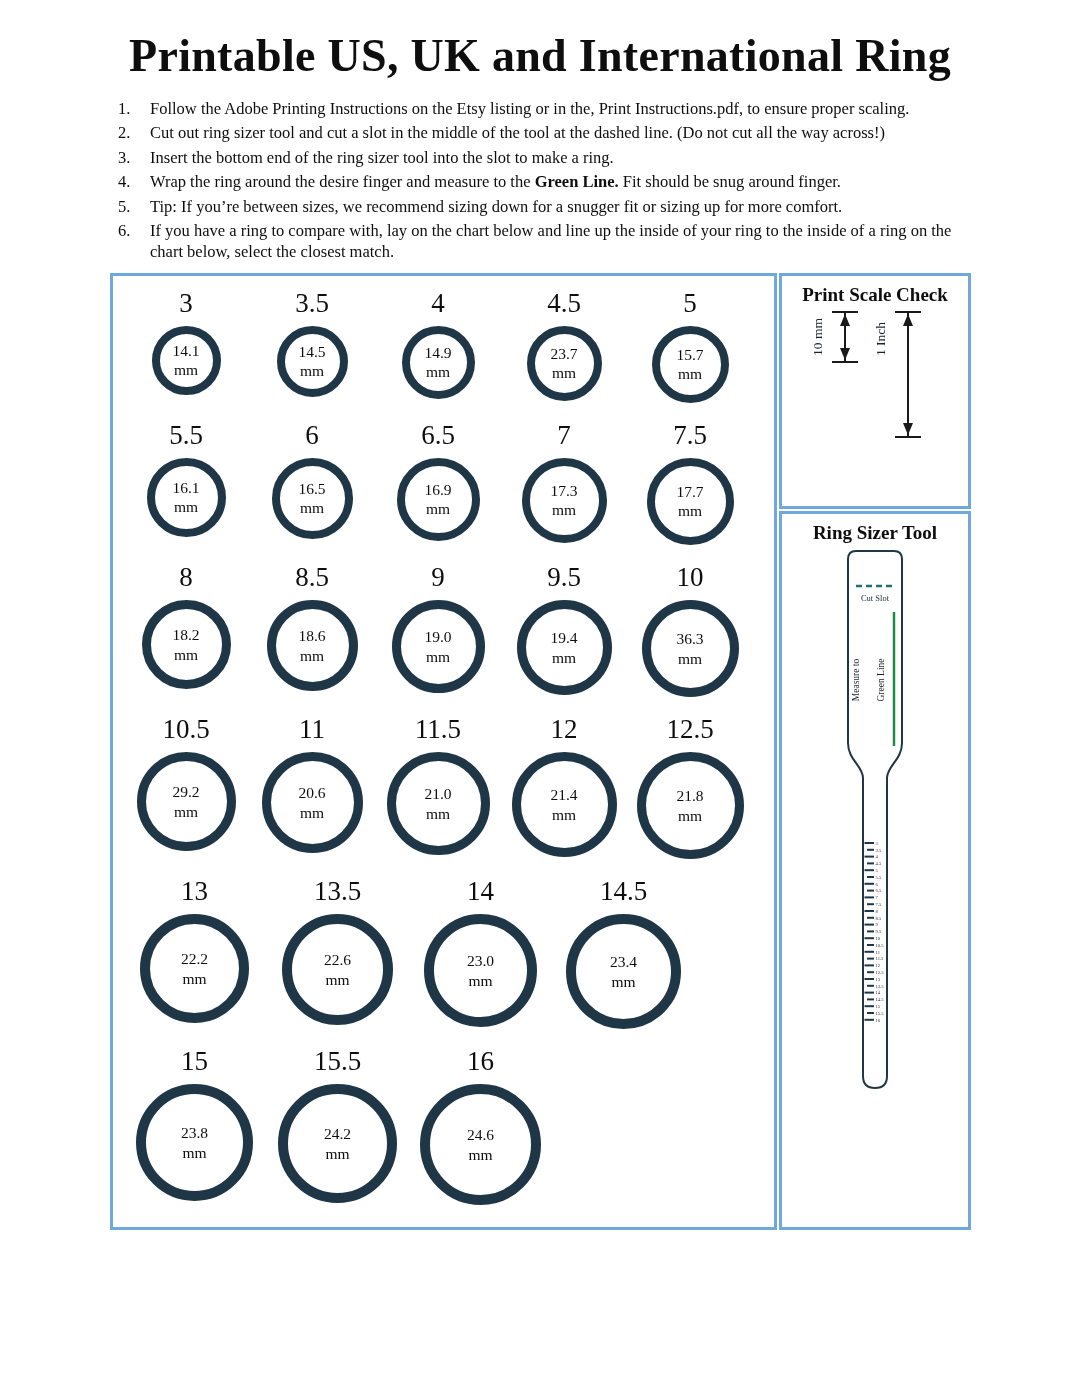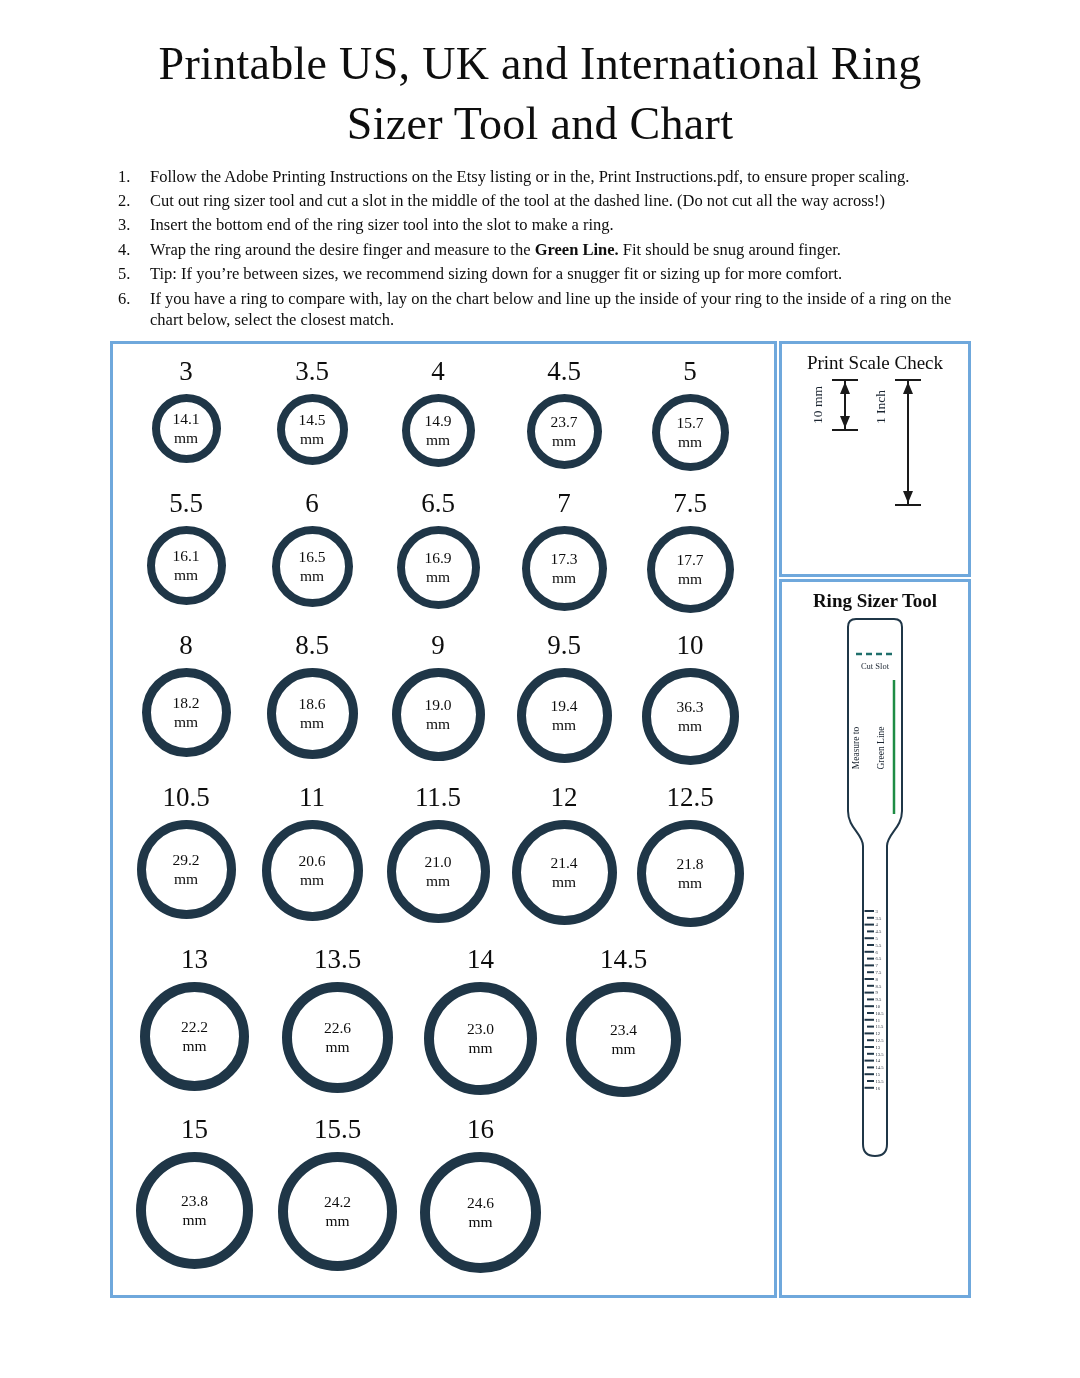--- a/index.html
+++ b/index.html
@@ -1,21 +1,21 @@
 <!DOCTYPE html>
 <html><head>
 <meta charset="utf-8">
 <style>
   * { margin:0; padding:0; box-sizing:border-box; }
   html,body { background:#ffffff; }
   .page {
     width:1080px; height:1378px; background:#ffffff; margin:0 auto;
     font-family:"Liberation Serif", serif; color:#0e0e0e; overflow:hidden; position:relative;
   }
-  .title { text-align:center; font-weight:normal; font-size:46px; line-height:1.3; padding-top:34px; letter-spacing:.3px; }
+  .title { text-align:center; font-weight:bold; font-size:46px; line-height:1.3; padding-top:26px; letter-spacing:.3px; }
   .title span { display:block; }
 
   .instructions { margin:12px 112px 0 118px; font-size:16.5px; line-height:1.3; }
   .ins-row { display:flex; margin-bottom:3px; }
   .ins-num { width:32px; flex:none; }
   .ins-text { flex:1; }
   .bold { font-weight:bold; }
 
   .main { display:flex; margin:10px 0 0 110px; }
   .chart-box { width:667px; height:957px; border:3px solid #6fa8dc; padding:12px 0 0 10px; }
@@ -23,21 +23,21 @@
   .ring-cell { display:flex; flex-direction:column; align-items:center; }
   .size-label { font-size:27px; line-height:1.15; margin-bottom:7px; }
   .ring {
     border:8px solid #1f3647; border-radius:50%; background:#fff;
     display:flex; flex-direction:column; align-items:center; justify-content:center;
   }
   .mm-val, .mm-unit { font-size:15.5px; line-height:1.25; }
 
   .right-col { width:192px; margin-left:2px; height:957px; display:flex; flex-direction:column; }
   .scale-box { height:236px; border:3px solid #6fa8dc; padding-top:8px; }
-  .scale-title { font-weight:normal; font-size:19px; text-align:center; }
+  .scale-title { font-weight:bold; font-size:19px; text-align:center; }
   .tool-box { flex:1; border:3px solid #6fa8dc; margin-top:2px; padding-top:8px; }
   .tool-title { font-weight:bold; font-size:19px; text-align:center; margin-bottom:4px; }
 
   svg { display:block; }
   svg text { font-family:"Liberation Serif", serif; fill:#1a2430; }
   .arrow-line { stroke:#1a1a1a; stroke-width:2; }
   .arrow-cap { stroke:#1a1a1a; stroke-width:2; }
   .arrow-head { fill:#1a1a1a; }
   .rot-label { font-size:13.5px; }
   .tool-outline { fill:#ffffff; stroke:#1f3647; stroke-width:2; }
@@ -49,21 +49,20 @@
   .ruler-num { font-size:4.6px; }
   .tool-svg { margin:0 auto; }
 </style>
 </head>
 <body>
 
 <div class="page">
 
   <h1 class="title">
     <span>Printable US, UK and International Ring</span>
-    <span>Sizer Tool and Chart</span>
   </h1>
 
   <div class="instructions">
       <div class="ins-row">
         <span class="ins-num">1.</span>
         <span class="ins-text"><span>Follow the Adobe Printing Instructions on the Etsy listing or in the, Print Instructions.pdf, to ensure proper scaling.</span></span>
       </div>
       <div class="ins-row">
         <span class="ins-num">2.</span>
         <span class="ins-text"><span>Cut out ring sizer tool and cut a slot in the middle of the tool at the dashed line. (Do not cut all the way across!)</span></span>

